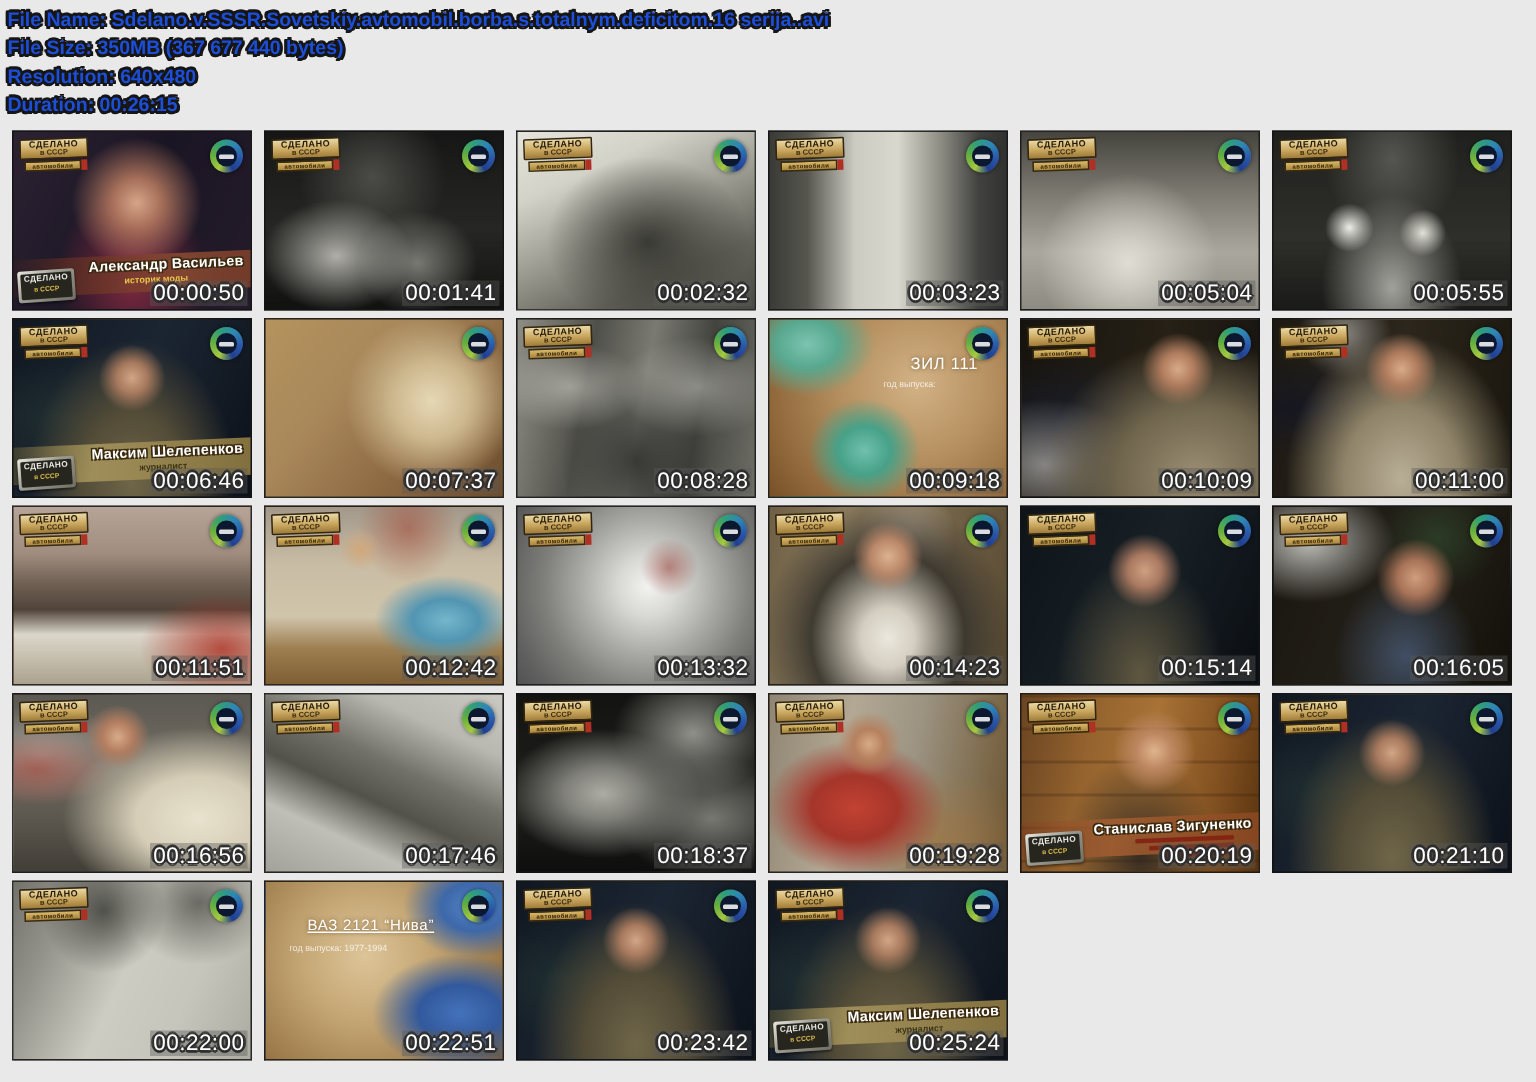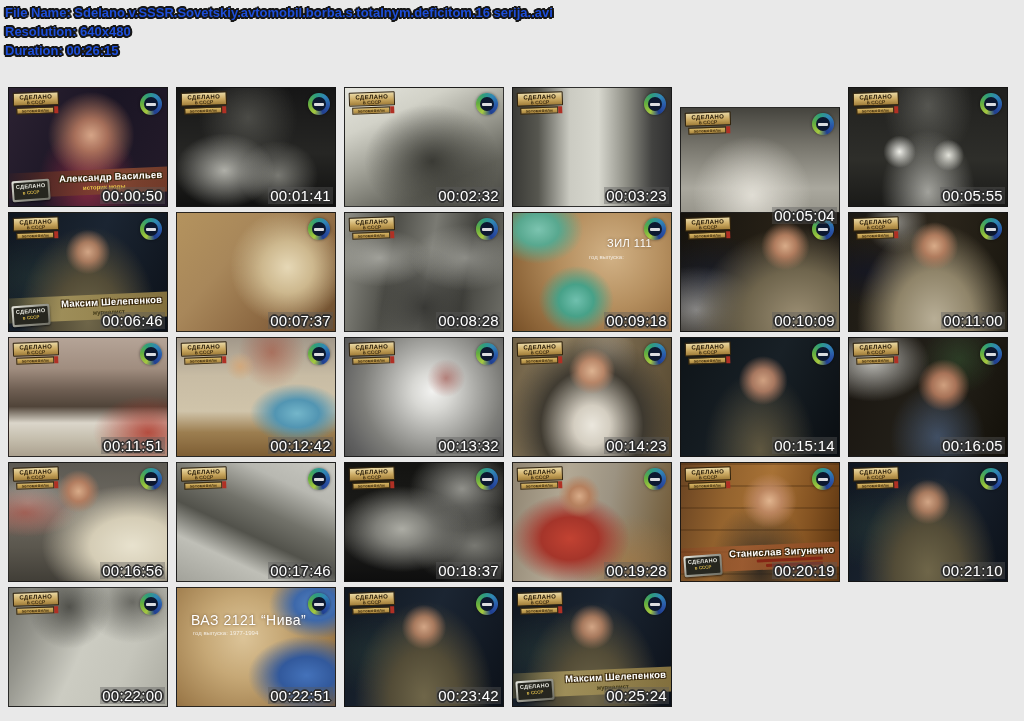--- a/index.html
+++ b/index.html
@@ -89,20 +89,21 @@
       -1px -1px 0 #2e2e2e, 1px -1px 0 #2e2e2e, -1px 1px 0 #2e2e2e, 1px 1px 0 #2e2e2e,
       -2px 0 0 rgba(40,40,40,0.75), 2px 0 0 rgba(40,40,40,0.75),
       0 2px 0 rgba(40,40,40,0.75), 0 -2px 0 rgba(40,40,40,0.75);
   }
 </style>
 </head>
 <body>
 
 <div class="header">
   <div class="hline">File Name: Sdelano.v.SSSR.Sovetskiy.avtomobil.borba.s.totalnym.deficitom.16 serija..avi</div>
+  <div class="hline">File Size: 350MB (367 677 440 bytes)</div>
   <div class="hline">Resolution: 640x480</div>
   <div class="hline">Duration: 00:26:15</div>
 </div>
 
 <div class="grid" id="grid">
   <div class="thumb" style="background: radial-gradient(circle at 52% 40%, rgba(222, 172, 140, 0.95) 0%, rgba(180, 120, 95, 0.9) 15%, rgba(95, 55, 65, 0) 40%), radial-gradient(at 50% 82%, rgba(150, 45, 70, 0.85) 0%, rgba(150, 45, 70, 0) 45%), linear-gradient(115deg, rgb(44, 34, 50) 0%, rgb(26, 21, 36) 50%, rgb(36, 27, 42) 100%);">
     <div class="plaque">
       <div class="plaque-main">
         <span class="pl1">СДЕЛАНО</span>
         <span class="pl2">в СССР</span>
@@ -175,21 +176,21 @@
       </div>
     </div>
     <div class="chlogo">
       <div class="chlogo-inner"></div>
     </div>
 
     <div class="timestamp">00:03:23</div>
   </div>
 
 
-  <div class="thumb" style="background: radial-gradient(at 45% 74%, rgba(230, 227, 218, 0.9) 0%, rgba(230, 227, 218, 0) 48%), linear-gradient(rgb(69, 68, 62) 0%, rgb(119, 117, 108) 32%, rgb(170, 168, 158) 68%, rgb(141, 139, 129) 100%); margin-top: 20px;">
+  <div class="thumb" style="background: radial-gradient(at 45% 74%, rgba(230, 227, 218, 0.9) 0%, rgba(230, 227, 218, 0) 48%), linear-gradient(rgb(69, 68, 62) 0%, rgb(119, 117, 108) 32%, rgb(170, 168, 158) 68%, rgb(141, 139, 129) 100%);">
     <div class="plaque">
       <div class="plaque-main">
         <span class="pl1">СДЕЛАНО</span>
         <span class="pl2">в СССР</span>
       </div>
       <div class="plaque-strip">
         <span class="pls">автомобили</span>
       </div>
     </div>
     <div class="chlogo">
@@ -555,21 +556,21 @@
     <div class="timestamp">00:22:00</div>
   </div>
 
   <div class="thumb" style="background: radial-gradient(at 88% 14%, rgb(85, 133, 197) 0%, rgb(61, 104, 170) 11%, rgba(61, 104, 170, 0) 24%), radial-gradient(at 82% 74%, rgb(68, 114, 186) 0%, rgb(50, 89, 156) 15%, rgba(50, 89, 156, 0) 32%), radial-gradient(circle at 42% 42%, rgb(220, 196, 152) 0%, rgb(198, 168, 118) 35%, rgb(158, 124, 76) 76%, rgb(126, 92, 50) 100%);">
 
     <div class="chlogo">
       <div class="chlogo-inner"></div>
     </div>
 
     <div class="carinfo">
-      <div class="ctitle" style="left: 14px; top: 24px; font-size: 14px;">ВАЗ 2121 “Нива”</div>
+      <div class="ctitle" style="left: 28px; top: 24px; font-size: 10px; text-decoration: underline;">ВАЗ 2121 “Нива”</div>
       <div class="csub" style="left: 16px; top: 42px;">год выпуска: 1977-1994</div>
     </div>
     <div class="timestamp">00:22:51</div>
   </div>
 
   <div class="thumb" style="background: radial-gradient(circle at 50% 33%, rgb(210, 165, 133) 0%, rgb(168, 122, 94) 9%, rgba(95, 72, 60, 0) 20%), radial-gradient(at 50% 92%, rgb(111, 102, 73) 0%, rgb(83, 76, 55) 30%, rgba(45, 45, 33, 0) 62%), radial-gradient(at 20% 55%, rgba(40, 60, 55, 0.5) 0%, rgba(40, 60, 55, 0) 45%), linear-gradient(115deg, rgb(16, 23, 32) 0%, rgb(27, 37, 50) 48%, rgb(12, 17, 25) 100%);">
     <div class="plaque">
       <div class="plaque-main">
         <span class="pl1">СДЕЛАНО</span>
         <span class="pl2">в СССР</span>

